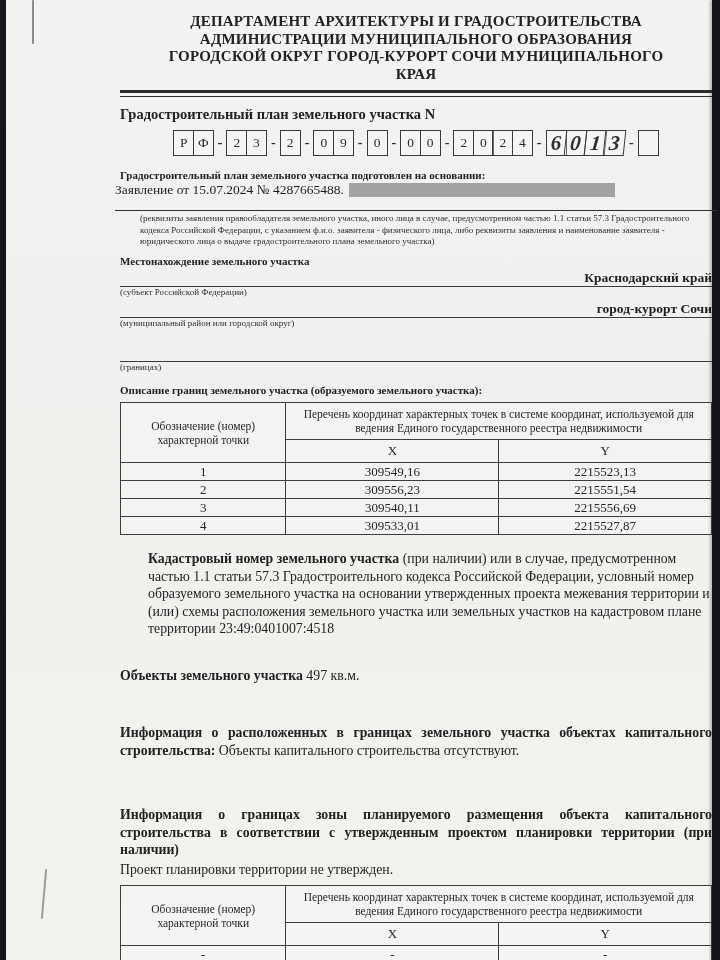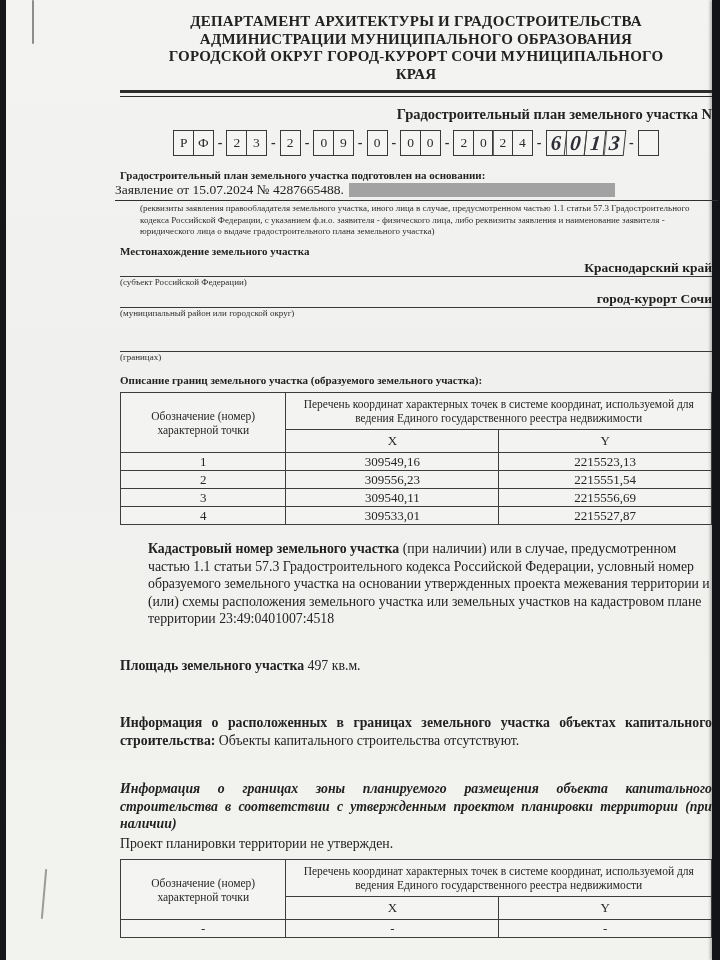--- a/index.html
+++ b/index.html
@@ -7,55 +7,55 @@
   .page{position:relative;width:720px;height:960px;background:#f1f2ef;overflow:hidden;color:#1e1e1e;
         background-image:linear-gradient(180deg,#f3f4f1 0%,#f0f1ee 40%,#f2f2ef 100%);}
   .edge-left{position:absolute;left:0;top:0;width:6px;height:960px;background:#15161a;}
   .edge-right{position:absolute;right:0;top:0;width:8px;height:960px;background:#131418;box-shadow:-2px 0 3px rgba(0,0,0,.25);}
   .scan-line-top{position:absolute;left:32px;top:0;width:2px;height:44px;background:#8d8d8d;border-radius:1px;}
   .scan-mark-bottom{position:absolute;left:43px;top:869px;width:2px;height:50px;background:#9b9b9b;transform:rotate(5deg);border-radius:1px;}
   .content{position:absolute;left:120px;top:0;width:592px;}
 
   .org-header{margin-top:13px;text-align:center;font-weight:bold;font-size:15px;line-height:17.5px;letter-spacing:.2px;color:#222;}
   .double-rule{margin-top:7px;border-top:3px solid #2c2c2c;border-bottom:1.6px solid #2c2c2c;height:3px;}
-  .doc-title{margin-top:9px;text-align:right;font-weight:bold;font-size:14.5px;color:#222;}
+  .doc-title{margin-top:9px;text-align:left;font-weight:bold;font-size:14.5px;color:#222;}
 
   .docnum-row{margin-top:6px;height:28px;display:flex;justify-content:center;align-items:center;}
   .dash{font-weight:bold;font-size:14px;padding:0 4px;color:#2b2b2b;}
   .box-group{display:flex;}
   .box-cell{width:19px;height:24px;border:1.5px solid #3a3a3a;display:flex;align-items:center;justify-content:center;
             font-size:13.5px;color:#2b2b2b;background:rgba(255,255,255,.25);}
   .box-cell + .box-cell{margin-left:-1.5px;}
   .box-cell.hw{font-size:21px;font-style:italic;font-weight:bold;color:#2e2e36;overflow:visible;line-height:20px;}
   .hw-group .box-cell:nth-child(1){transform:none;}
   .box-cell.hw{transform:skewX(-6deg);}
 
   .b{font-weight:bold;}
   .lbl{margin-top:12px;font-size:11px;font-weight:bold;color:#222;}
   .basis-value{margin-left:-5px;width:calc(100% + 11px);border-bottom:1.6px solid #2f2f2f;
-               font-size:13.5px;display:flex;align-items:center;padding-bottom:2px;margin-top:1px;}
+               font-size:13.5px;display:flex;align-items:center;padding-bottom:12px;margin-top:1px;}
   .redaction{display:inline-block;width:266px;height:14px;background:#a2a2a2;margin-left:5px;}
   .caption{font-size:9px;line-height:11.5px;color:#2e2e2e;}
   .basis-caption{margin:2px auto 0;max-width:552px;}
 
   .field-value{margin-top:3px;text-align:right;font-size:13.5px;line-height:16px;border-bottom:1.4px solid #3a3a3a;min-height:16px;font-weight:bold;}
   .field-blank{margin-top:15px;}
 
   table.coords{margin-top:6px;width:100%;border-collapse:collapse;border:1.6px solid #3d3d3d;background:rgba(255,255,255,.2);}
   table.coords th,table.coords td{border:1.3px solid #3d3d3d;text-align:center;font-weight:normal;color:#262626;}
   th.th-point{width:28%;font-size:11.5px;line-height:14px;padding:12px 14px;}
   th.th-coords{font-size:11.5px;line-height:14px;padding:4px 10px;}
   th.th-xy{width:36%;font-size:13px;height:20px;}
   table.coords td{font-size:13px;height:17px;padding:0;}
 
   .para{margin:0;font-size:13.8px;line-height:17.5px;color:#222;}
   .p-cadastral{margin-top:15px;margin-left:28px;}
   .p-area{margin-top:29px;}
   .p-capital{margin-top:40px;text-align:justify;}
-  .p-zone{margin-top:31px;text-align:justify;font-style:italic;}
+  .p-zone{margin-top:47px;text-align:justify;}
   .p-zone-note{margin-top:2px;}
 </style>
 </head>
 <body>
 
 <div class="page">
   <div class="edge-left"></div>
   <div class="edge-right"></div>
   <div class="scan-line-top"></div>
   <div class="scan-mark-bottom"></div>
@@ -175,21 +175,21 @@
           <tr>
             <td>4</td>
             <td>309533,01</td>
             <td>2215527,87</td>
           </tr>
         </tbody>
     </table>
 
     <p class="para p-cadastral"><span class="b">Кадастровый номер земельного участка</span> <span>(при наличии) или в случае, предусмотренном частью 1.1 статьи 57.3 Градостроительного кодекса Российской Федерации, условный номер образуемого земельного участка на основании утвержденных проекта межевания территории и (или) схемы расположения земельного участка или земельных участков на кадастровом плане территории 23:49:0401007:4518</span></p>
 
-    <p class="para p-area"><span class="b">Площадь земельного участка</span> <span>497</span>&nbsp;<span>кв.м.</span></p>
+    <p class="para p-area"><span class="b">Объекты земельного участка</span> <span>497</span>&nbsp;<span>кв.м.</span></p>
 
     <p class="para p-capital"><span class="b">Информация о расположенных в границах земельного участка объектах капитального строительства:</span> <span>Объекты капитального строительства отсутствуют.</span></p>
 
     <p class="para p-zone b">Информация о границах зоны планируемого размещения объекта капитального строительства в соответствии с утвержденным проектом планировки территории (при наличии)</p>
     <p class="para p-zone-note">Проект планировки территории не утвержден.</p>
 
     <table class="coords" style="margin-top:7px;">
       <thead>
         <tr>
           <th class="th-point" rowspan="2">Обозначение (номер) характерной точки</th>

